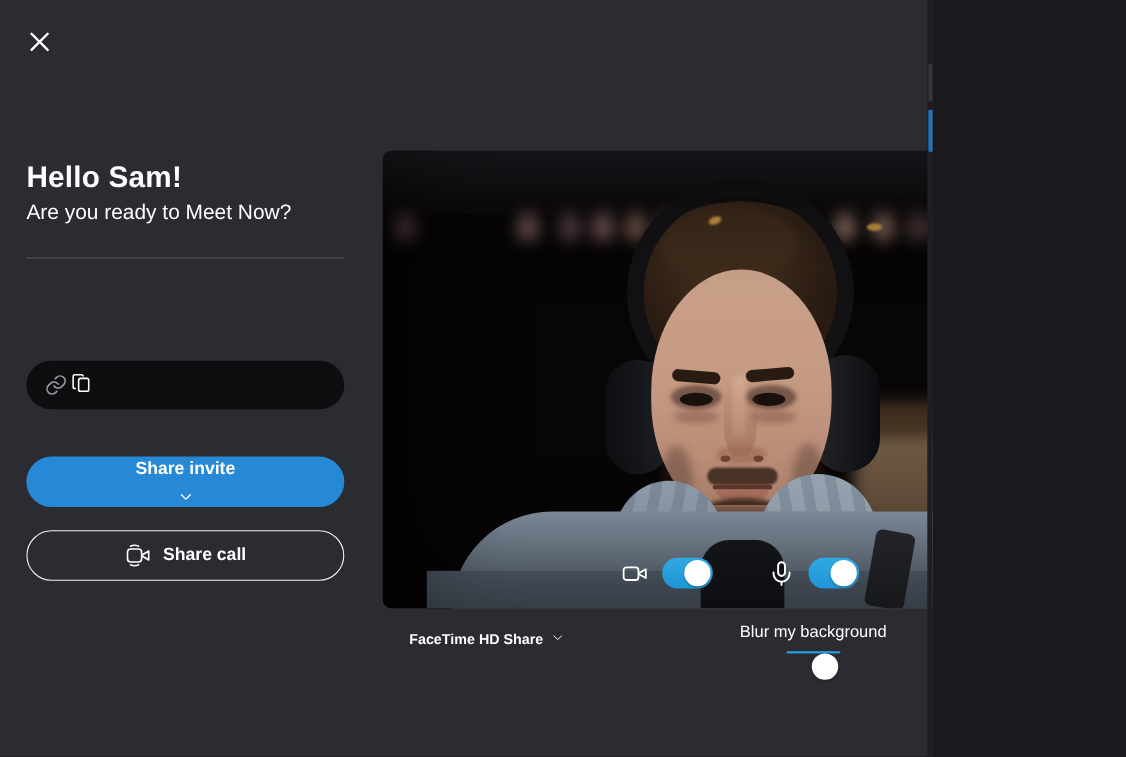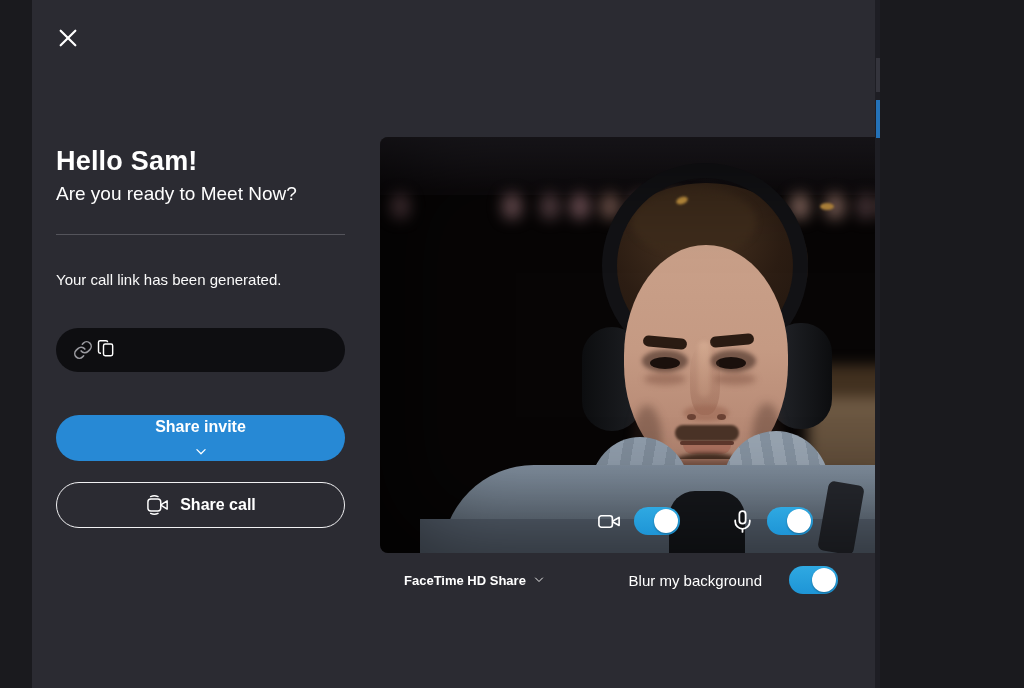--- a/index.html
+++ b/index.html
@@ -1,20 +1,20 @@
 <!DOCTYPE html>
 <html style="--accent: #2789d5;"><head>
 <meta charset="utf-8">
 <style>
   * { margin:0; padding:0; box-sizing:border-box; }
   html,body { background:#1a1a1e; }
   body { font-family:"Liberation Sans", sans-serif; }
   .screen {
     position:relative; width:848px; height:688px;
-    background:#2b2b32; overflow:hidden; color:#fff;margin-left:32px;
+    background:#2b2b32; overflow:hidden; color:#fff;
   }
 
   
   .close-btn {
     position:absolute; left:22px; top:25px; width:28px; height:28px;
     background:none; border:none; cursor:pointer; padding:2px;
   }
   .close-btn svg { width:22px; height:22px; stroke:#fff; stroke-width:2.4; fill:none; stroke-linecap:round; }
 
   
@@ -137,21 +137,21 @@
 
   
   .device-select {
     position:absolute; left:372px; top:569px; height:22px;
     display:flex; align-items:center; gap:7px;
     background:none; border:none; cursor:pointer; color:#fff;
   }
   .device-select .label { font-size:13px; font-weight:bold; font-family:"Liberation Sans", sans-serif; }
   .device-select svg { width:12px; height:12px; stroke:#fff; stroke-width:1.8; fill:none; stroke-linecap:round; stroke-linejoin:round; }
 
-  .blur-row { position:absolute; top:566px; right:42px; height:28px; display:flex; align-items:center; gap:27px; }
+  .blur-row { position:absolute; top:566px; right:42px; height:28px; display:flex; align-items:center; gap:9px;flex-direction:column; }
   .blur-label { font-size:15px; color:#fff; }
 
   
   .edge-strip { position:absolute; right:0; top:0; width:5px; height:688px; background:#1e1e24; }
   .edge-strip .frag-gray { position:absolute; right:0; top:58px; width:4px; height:34px; background:#34343c; }
   .edge-strip .frag-blue { position:absolute; right:0; top:100px; width:4px; height:38px; background:#2472b8; }
 </style>
 </head>
 <body>
 
@@ -162,21 +162,20 @@
       <line x1="4" y1="4" x2="20" y2="20"></line>
         <line x1="20" y1="4" x2="4" y2="20"></line>
     </svg>
   </button>
 
   <div class="left-panel">
     <h1 class="greeting">Hello Sam!</h1>
     <div class="subtitle">Are you ready to Meet Now?</div>
     <div class="divider"></div>
     <div class="info-text">
-      <div>Your call link has been generated.</div>
     </div>
 
     <div class="link-pill">
       <svg class="chain" viewBox="0 0 24 24">
         <path d="M10 13a5 5 0 0 0 7.54.54l2-2a5 5 0 0 0-7.07-7.07l-1.2 1.19"></path>
         <path d="M14 11a5 5 0 0 0-7.54-.54l-2 2a5 5 0 0 0 7.07 7.07l1.19-1.19"></path>
       </svg>
       <button class="copy-btn" aria-label="Copy link">
         <svg viewBox="0 0 24 24">
           <rect x="9" y="6" width="11" height="14" rx="2"></rect>

